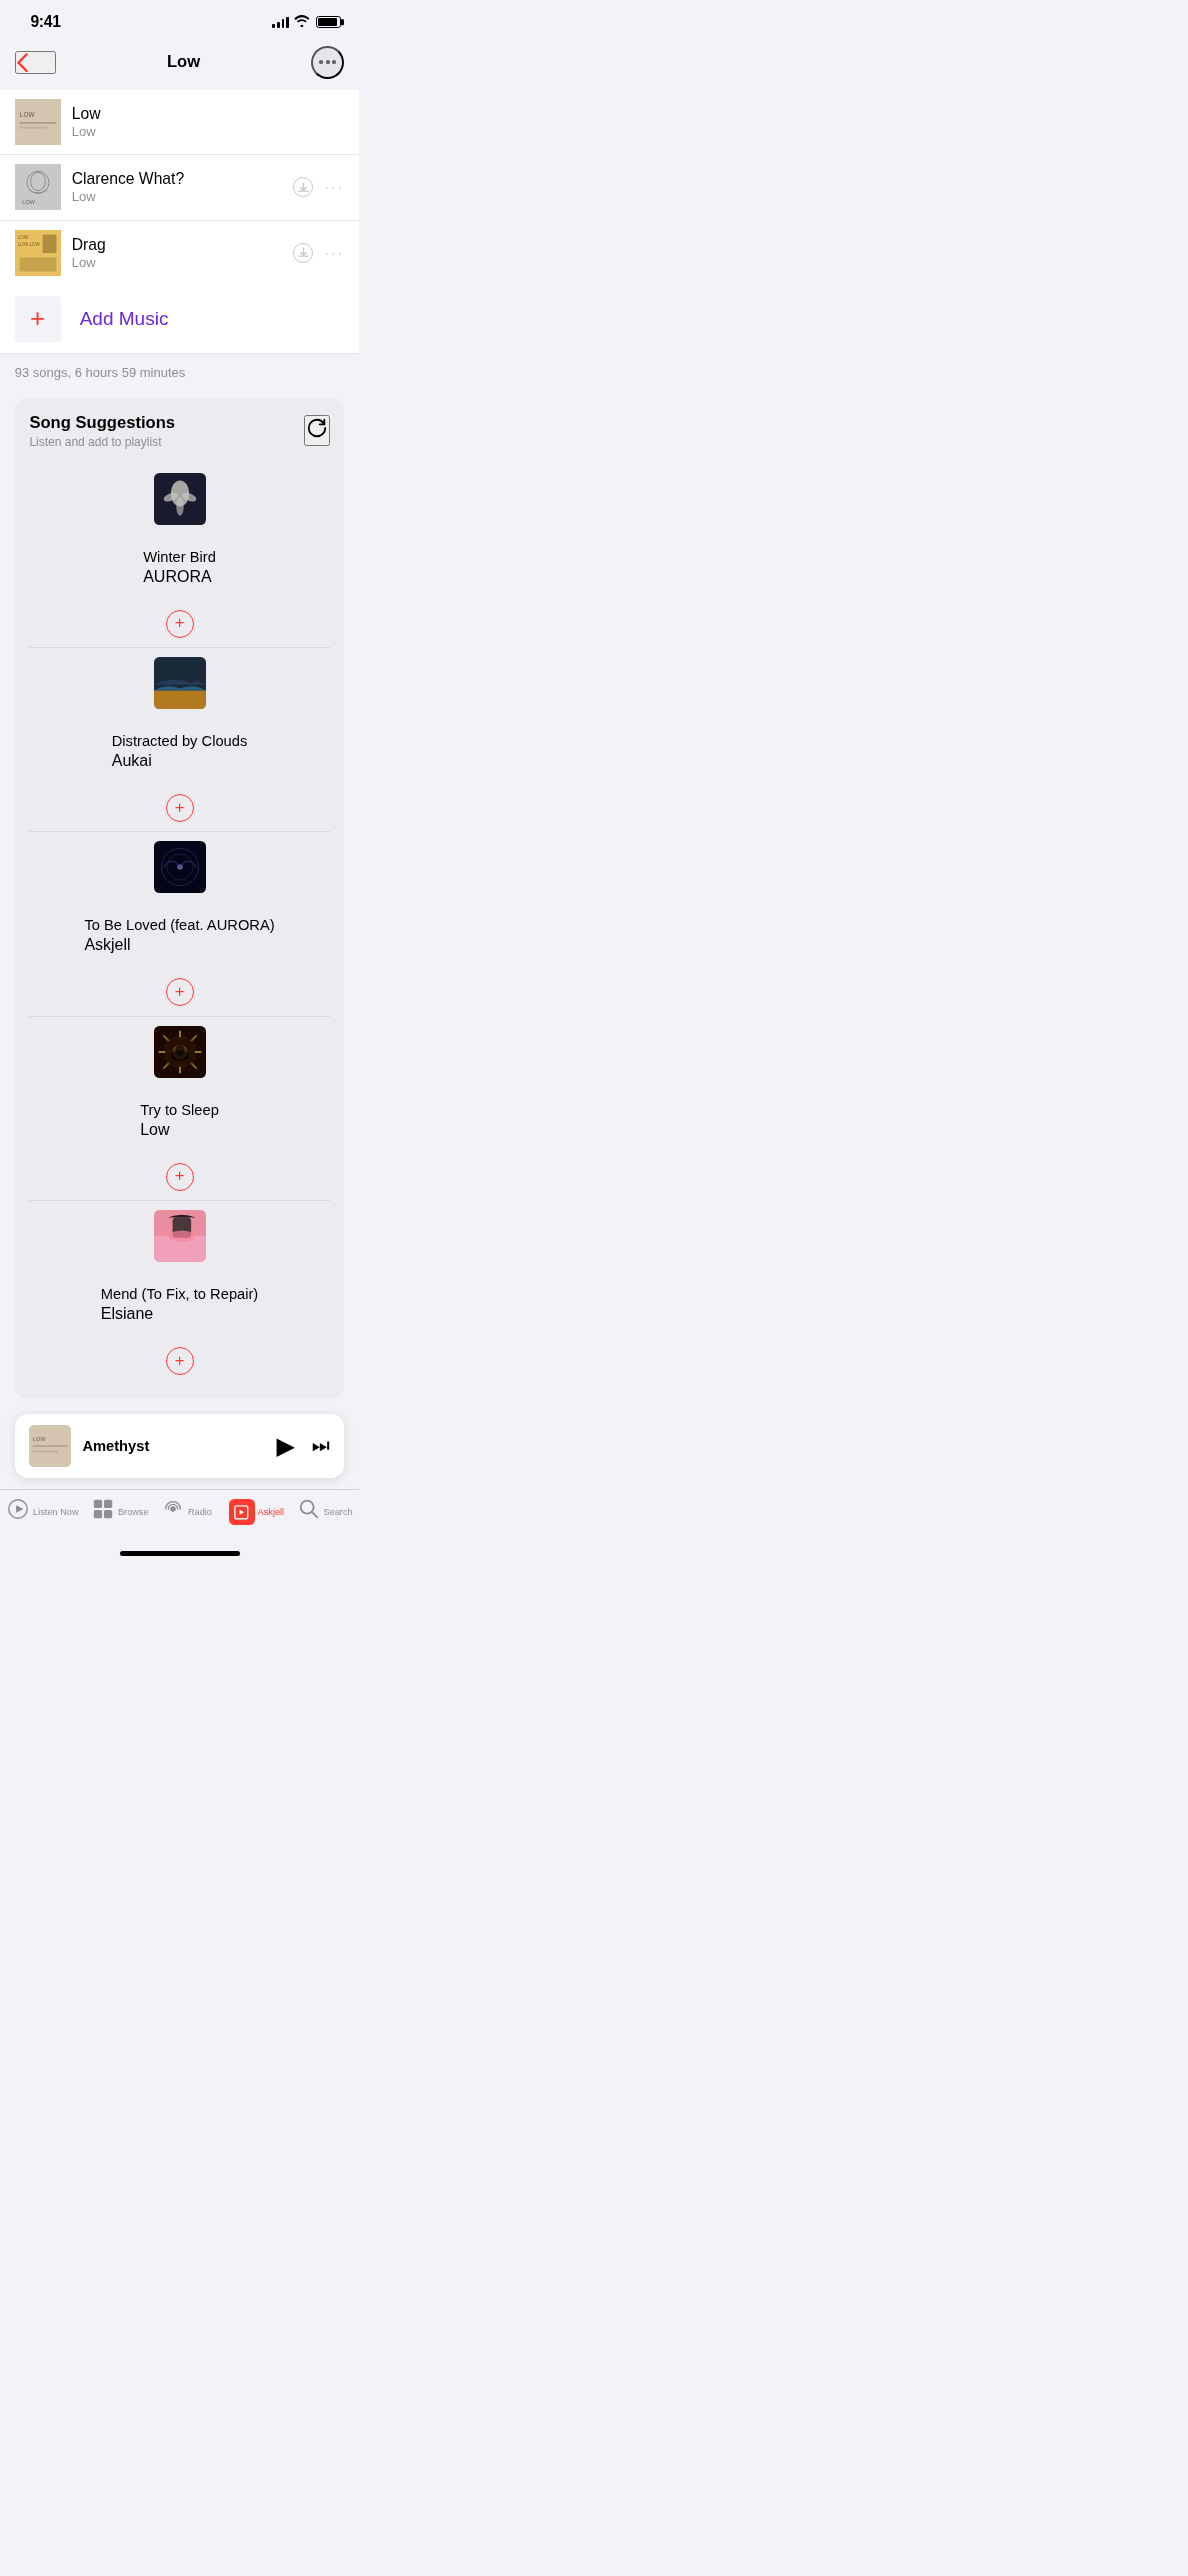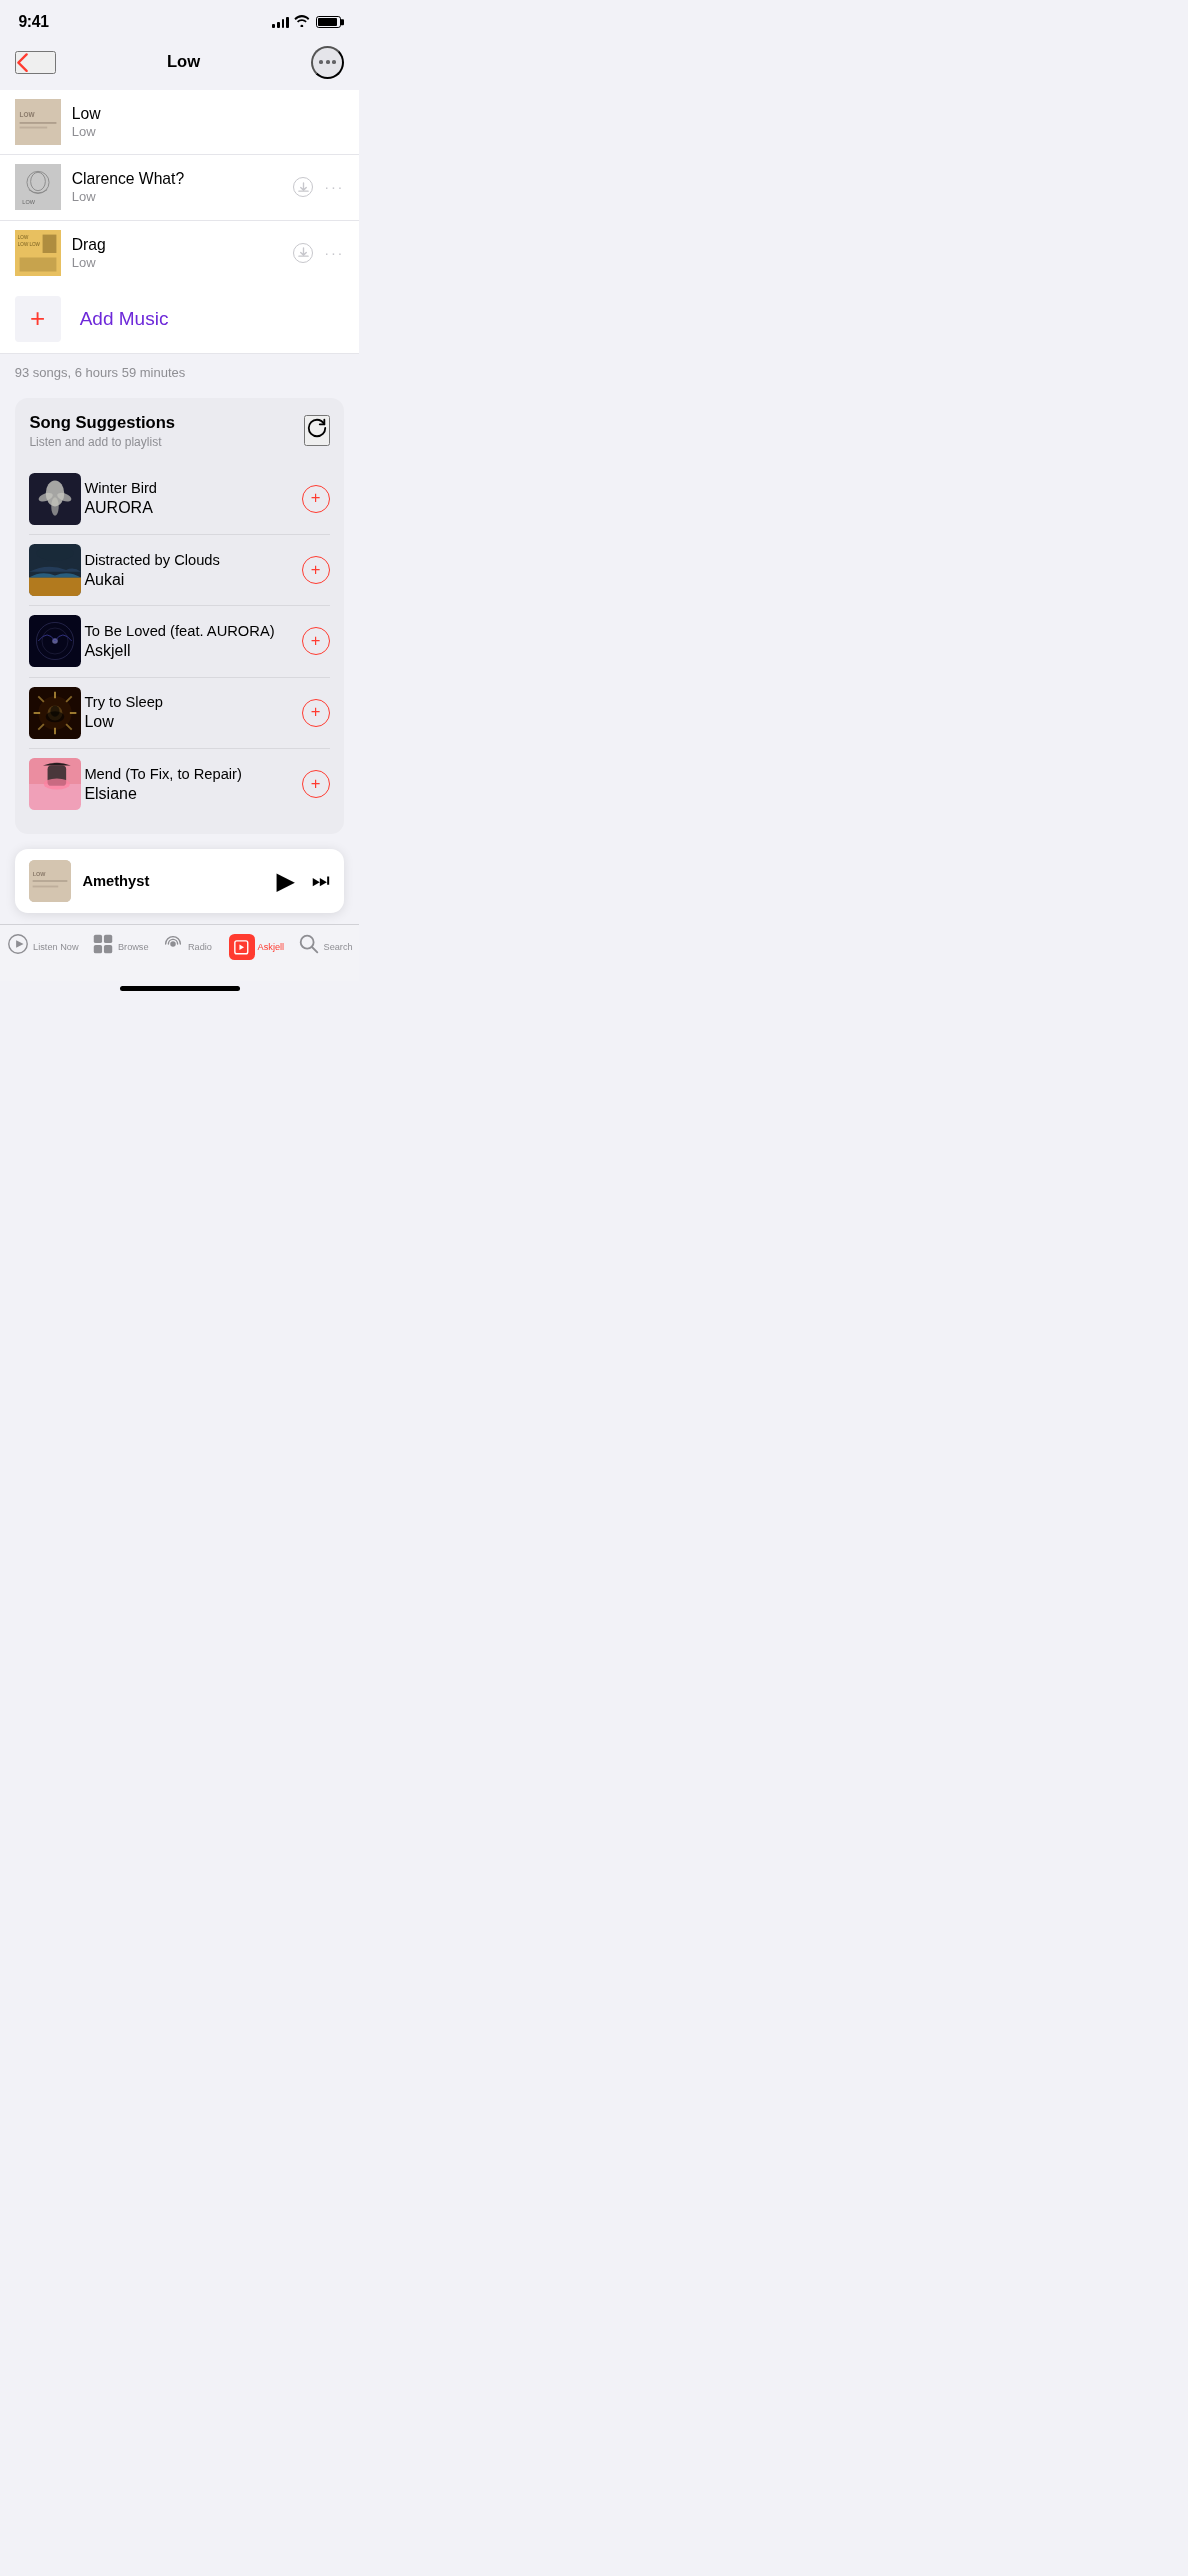--- a/index.html
+++ b/index.html
@@ -20,20 +20,21 @@
       justify-content: space-between;
       align-items: center;
       padding: 13px 18.4px 7.4px;
       background: #f2f2f7;
     }
 
     .status-time {
       font-size: 15.7px;
       font-weight: 600;
       letter-spacing: -0.3px;
+      margin-left: 12px;
     }
 
     .status-icons {
       display: flex;
       align-items: center;
       gap: 5.5px;
     }
 
     .signal-bars {
       display: flex;
@@ -271,22 +272,23 @@
     .refresh-icon {
       font-size: 20px;
       color: #000;
       cursor: pointer;
     }
 
     .suggestion-item {
       display: flex;
       align-items: center;
       padding: 9.2px 0;
-      gap: 3px;
+      gap: 24px;
       border-bottom: 0.9px solid rgba(0,0,0,0.08);
+      flex-direction: column;
     }
 
     .suggestion-item:last-child {
       border-bottom: none;
     }
 
     .suggestion-art {
       width: 52px;
       height: 52px;
       border-radius: 5.5px;

